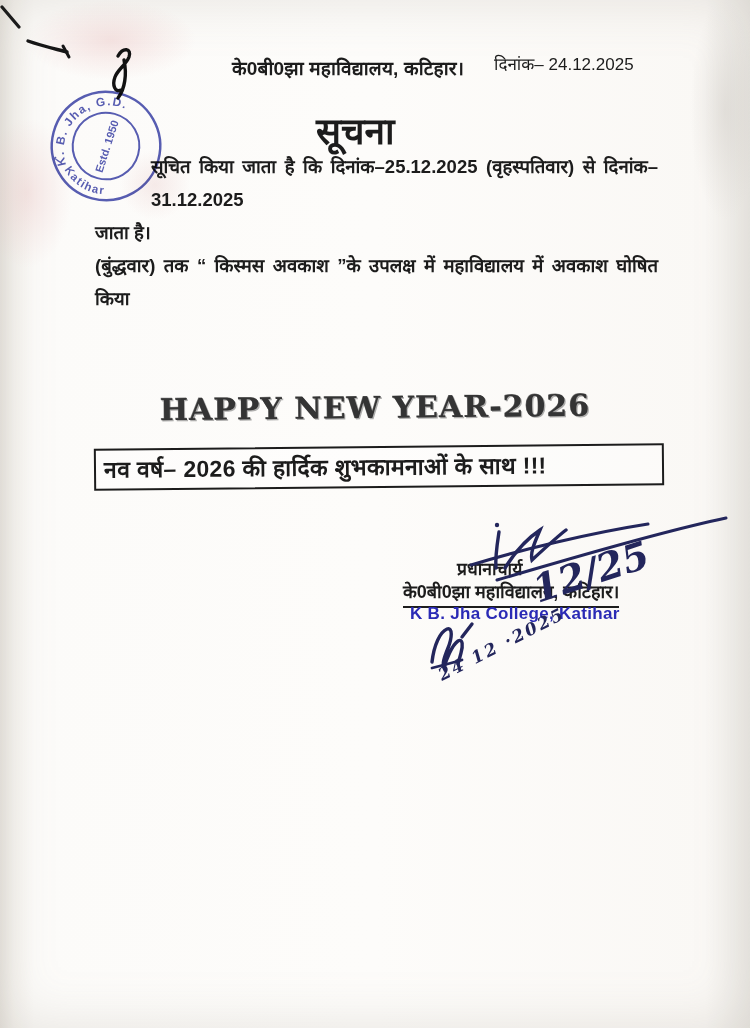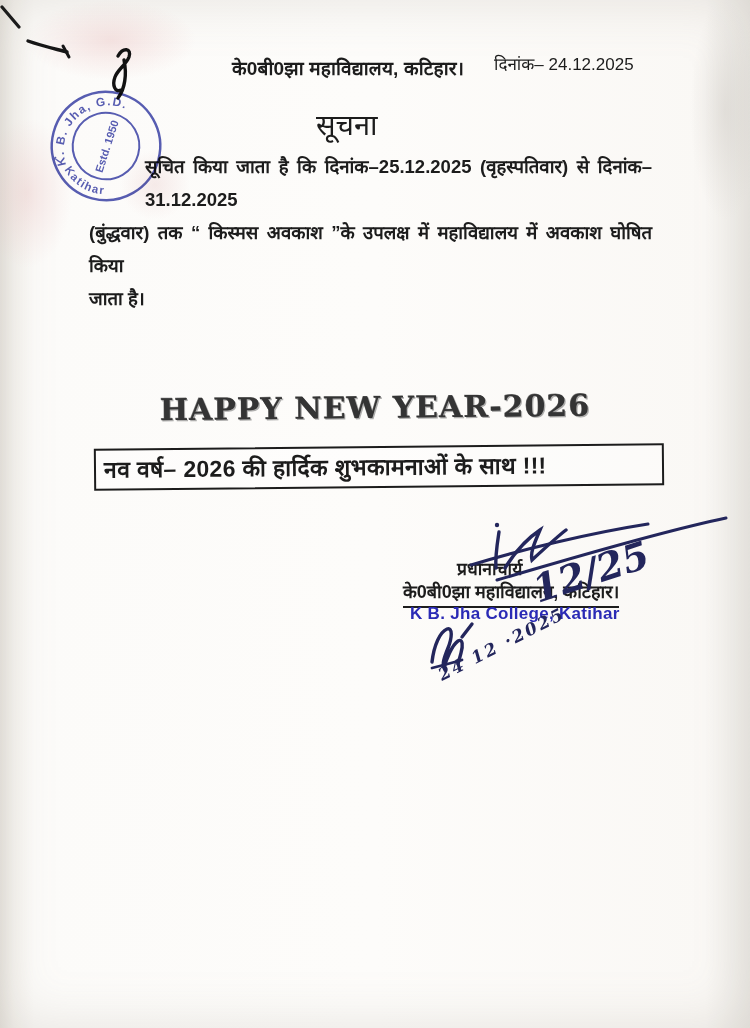--- a/index.html
+++ b/index.html
@@ -10,23 +10,23 @@
     font-family:"Liberation Sans","DejaVu Sans",sans-serif;color:#1c1c1c;
   }
   .smudge{position:absolute;pointer-events:none;}
   .smudge.s1{left:26px;top:0;width:170px;height:80px;background:radial-gradient(closest-side,rgba(226,168,168,.30),transparent);}
   .smudge.s2{left:-18px;top:118px;width:90px;height:150px;background:radial-gradient(closest-side,rgba(226,168,168,.26),transparent);}
   .smudge.s3{left:120px;top:150px;width:70px;height:70px;background:radial-gradient(closest-side,rgba(220,170,170,.22),transparent);}
   .smudge.s4{left:690px;top:0px;width:70px;height:220px;background:radial-gradient(closest-side,rgba(190,185,178,.30),transparent);}
 
   .college-name{position:absolute;left:232px;top:55px;font-size:19px;font-weight:700;letter-spacing:.2px;}
   .head-date{position:absolute;left:494px;top:52px;font-size:17px;font-weight:400;}
-  .doc-title{position:absolute;left:316px;top:104px;font-size:29px;font-weight:400;}
+  .doc-title{position:absolute;left:316px;top:104px;font-size:37px;font-weight:700;}
 
-  .body-text{position:absolute;left:89px;top:150px;width:563px;font-size:18.5px;line-height:33px;font-weight:600;}
+  .body-text{position:absolute;left:95px;top:150px;width:563px;font-size:18.5px;line-height:33px;font-weight:600;}
   .ln{width:100%;}
   .ln.just{text-align:justify;text-align-last:justify;}
   .ln.indent{padding-left:56px;box-sizing:border-box;}
 
   .banner{
     position:absolute;left:50%;top:390px;transform:translateX(-50%) rotate(-0.6deg);
     font-family:"DejaVu Serif","Liberation Serif",serif;font-size:30px;font-weight:700;
     letter-spacing:1px;color:#343434;white-space:nowrap;
     text-shadow:1.2px 1.2px 0 rgba(95,95,95,.5), -0.4px -0.4px 0 rgba(40,40,40,.6);
   }
@@ -80,22 +80,22 @@
     <text x="61" y="66" font-size="11.5" font-weight="bold" fill="#2e35a3" text-anchor="middle" transform="rotate(-42 61 61)">Estd. 1950</text>
     <text x="5" y="52" font-size="13" font-weight="bold" fill="#2e35a3">*</text>
   </svg>
 
   <div class="college-name">के0बी0झा महाविद्यालय, कटिहार।</div>
   <div class="head-date">दिनांक– 24.12.2025</div>
   <div class="doc-title">सूचना</div>
 
   <div class="body-text">
     <div class="ln just indent">सूचित किया जाता है कि दिनांक–25.12.2025 (वृहस्पतिवार) से दिनांक–31.12.2025</div>
+    <div class="ln">जाता है।</div>
     <div class="ln just">(बुंद्धवार) तक “ किस्मस अवकाश ”के उपलक्ष में महाविद्यालय में अवकाश घोषित किया</div>
-    <div class="ln">जाता है।</div>
   </div>
 
   <div class="banner">HAPPY NEW YEAR-2026</div>
 
   <div class="greet-box">नव वर्ष– 2026 की हार्दिक शुभकामनाओं के साथ !!!</div>
 
   <div class="sig-designation">प्रधानाचार्य</div>
   <div class="sig-college">के0बी0झा महाविद्यालय, कटिहार।</div>
   <div class="sig-college-en">K B. Jha College, Katihar</div>
 

